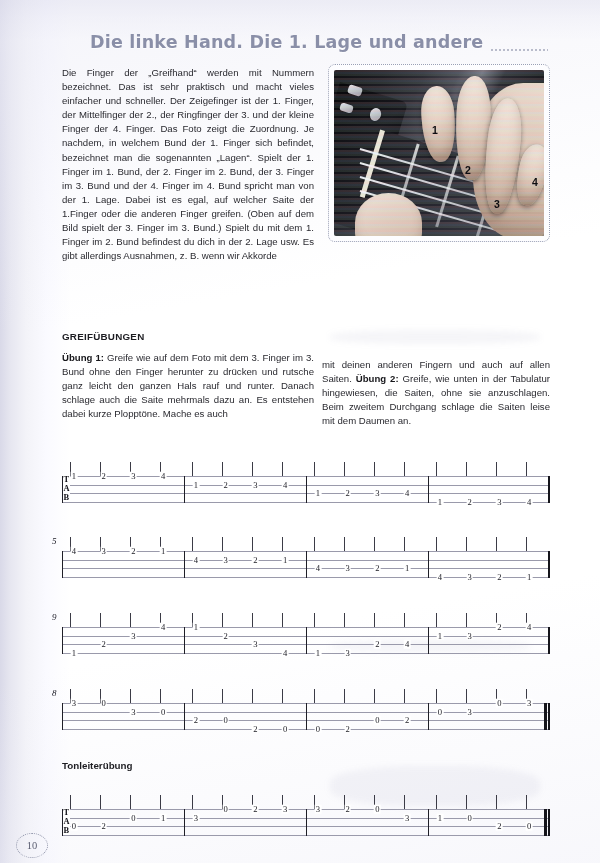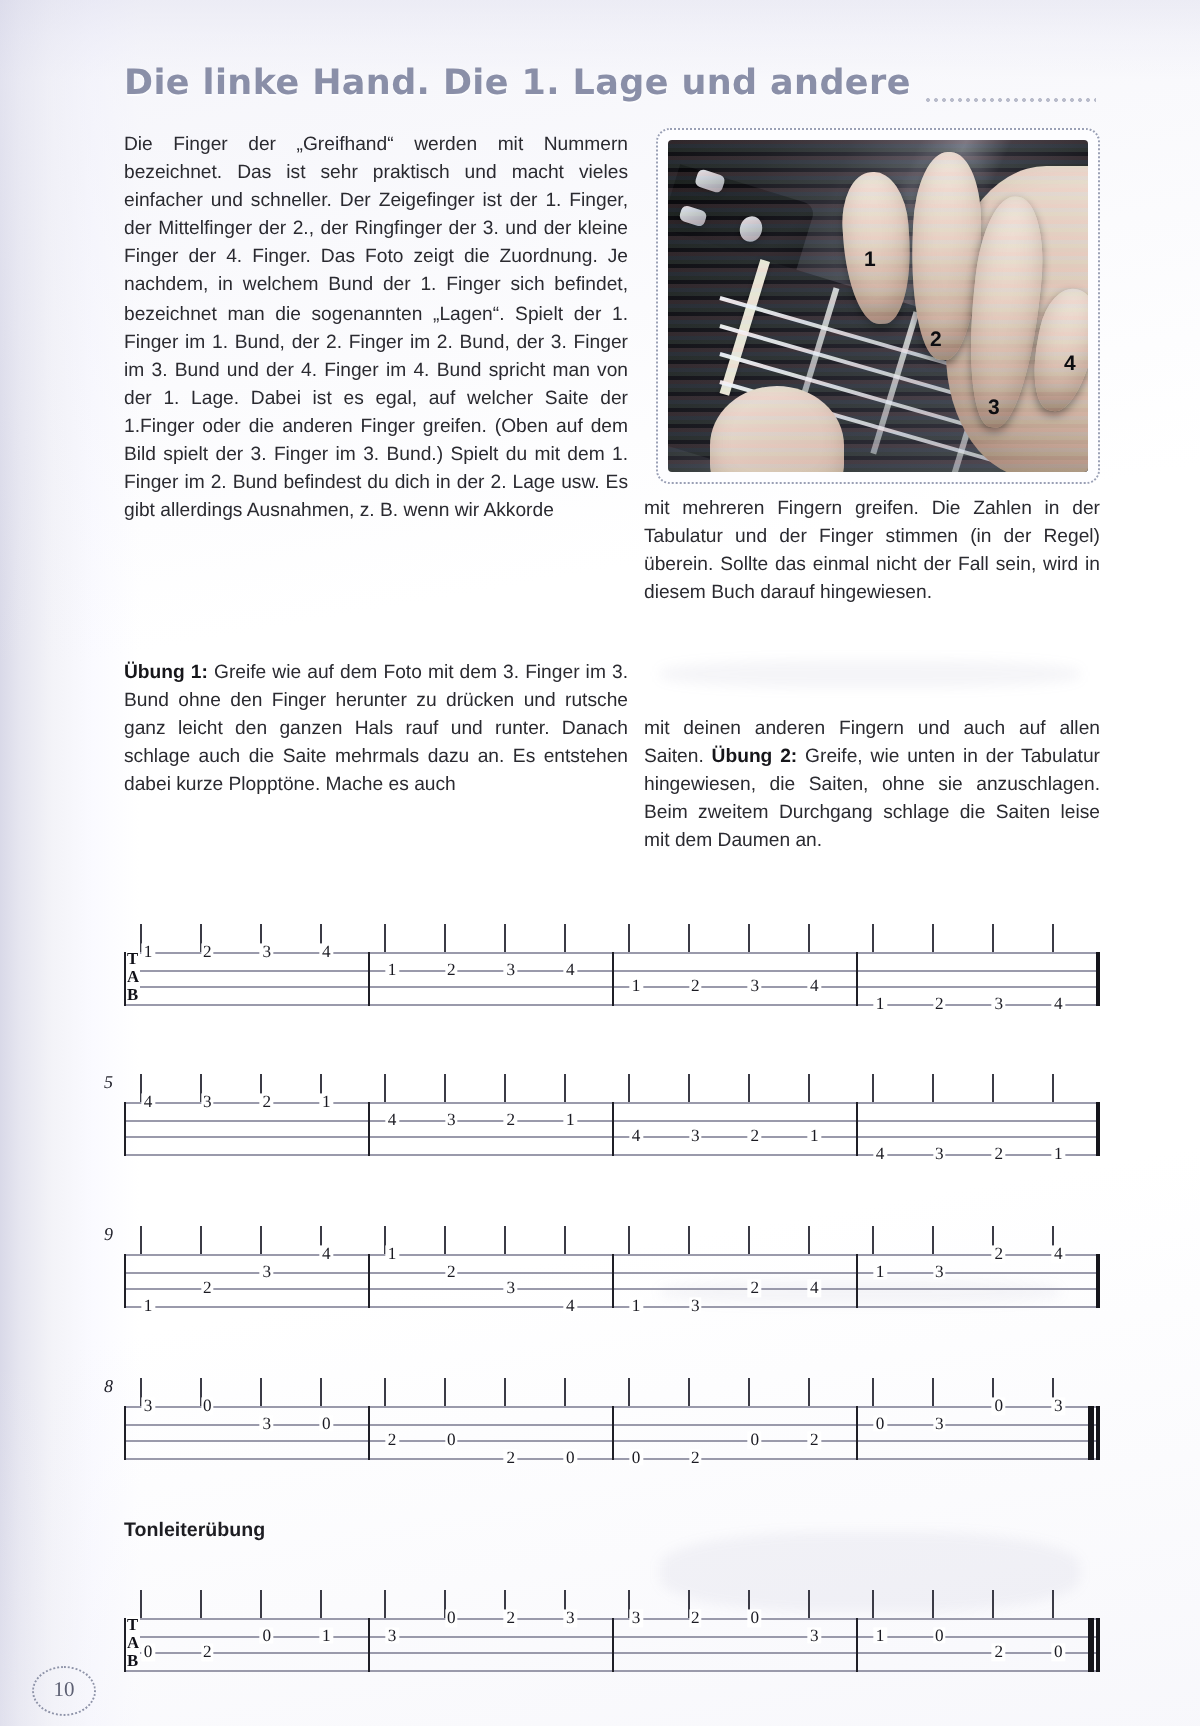--- a/index.html
+++ b/index.html
@@ -29,20 +29,21 @@
     position:absolute;left:62px;top:28px;width:486px;height:24px;
     display:flex;align-items:flex-end;gap:7px;
   }
   .title{
     font-family:"DejaVu Sans", sans-serif;
     font-size:17.5px;font-weight:bold;
     letter-spacing:.2px;
     color:#8a8fa8;
     white-space:nowrap;
     text-shadow:0 1px 0 rgba(255,255,255,.7);
+    margin-left:28px;
   }
   .title-dots{
     flex:1;height:10px;
     background-image:radial-gradient(circle, #b9bccb 0.9px, rgba(0,0,0,0) 1.1px);
     background-size:4px 4px;
     background-position:0 6px;
     background-repeat:repeat-x;
   }
 
   
@@ -227,25 +228,23 @@
       <div class="fingernum" style="left:131px;top:94px;">2</div>
       <div class="fingernum" style="left:160px;top:128px;">3</div>
       <div class="fingernum" style="left:198px;top:106px;">4</div>
     </div>
   </div>
 
   <div class="col col-left">
     <p>Die Finger der „Greifhand“ werden mit Nummern bezeichnet. Das ist sehr praktisch und macht vieles einfacher und schneller. Der Zeigefinger ist der 1. Finger, der Mittelfinger der 2., der Ringfinger der 3. und der kleine Finger der 4. Finger. Das Foto zeigt die Zuordnung. Je nachdem, in welchem Bund der 1. Finger sich befindet, bezeichnet man die sogenannten „Lagen“. Spielt der 1. Finger im 1. Bund, der 2. Finger im 2. Bund, der 3. Finger im 3. Bund und der 4. Finger im 4. Bund spricht man von der 1. Lage. Dabei ist es egal, auf welcher Saite der 1.Finger oder die anderen Finger greifen. (Oben auf dem Bild spielt der 3. Finger im 3. Bund.) Spielt du mit dem 1. Finger im 2. Bund befindest du dich in der 2. Lage usw. Es gibt allerdings Ausnahmen, z. B. wenn wir Akkorde</p>
   </div>
 
-  <div class="col col-right-a">
-    <p>mit mehreren Fingern greifen. Die Zahlen in der Tabulatur und der Finger stimmen (in der Regel) überein. Sollte das einmal nicht der Fall sein, wird in diesem Buch darauf hingewiesen.</p>
-  </div>
 
   <div class="col col-left-b">
+    <div class="sec-head">GREIFÜBUNGEN</div>
     <p><b class="ue">Übung 1:</b><span> Greife wie auf dem Foto mit dem 3. Finger im 3. Bund ohne den Finger herunter zu drücken und rutsche ganz leicht den ganzen Hals rauf und runter. Danach schlage auch die Saite mehrmals dazu an. Es entstehen dabei kurze Plopptöne. Mache es auch</span></p>
   </div>
 
   <div class="col col-right-b">
     <p><span>mit deinen anderen Fingern und auch auf allen Saiten. </span><b class="ue">Übung 2:</b><span> Greife, wie unten in der Tabulatur hingewiesen, die Saiten, ohne sie anzuschlagen. Beim zweitem Durchgang schlage die Saiten leise mit dem Daumen an.</span></p>
   </div>
 
   <div id="tab-host"></div>
 
   <div class="tonleiter-head">Tonleiterübung</div>

